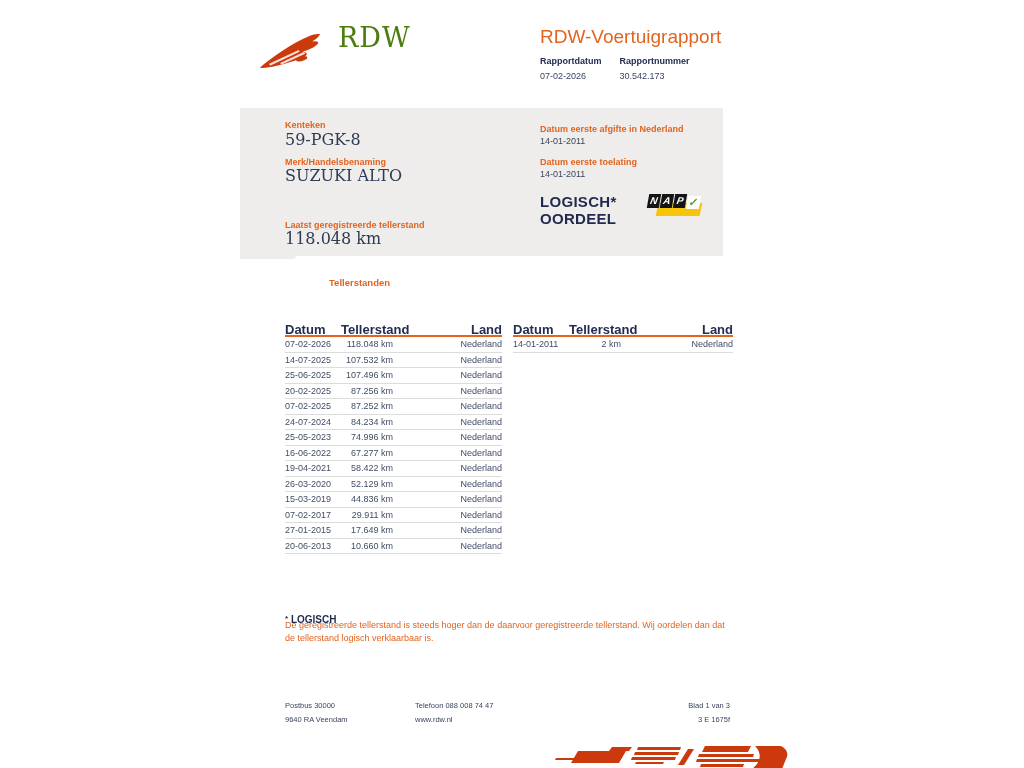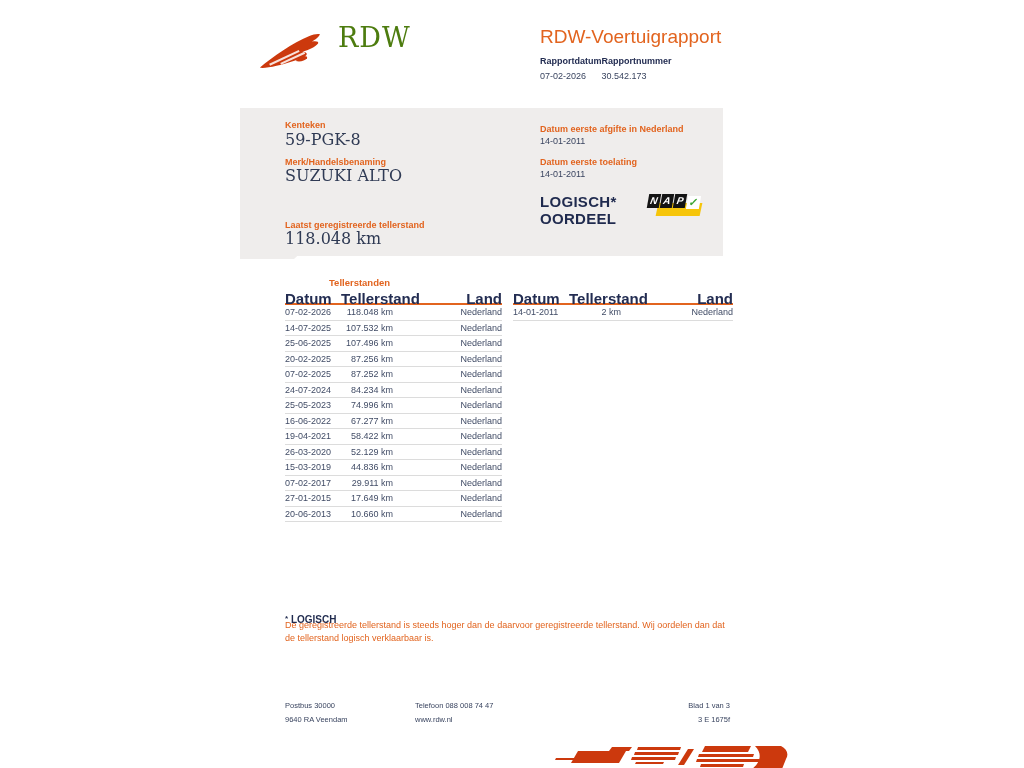--- a/index.html
+++ b/index.html
@@ -5,21 +5,21 @@
   html,body{margin:0;padding:0;background:#fff;}
   .page{position:relative;width:1024px;height:768px;background:#ffffff;overflow:hidden;
         font-family:"Liberation Sans",sans-serif;}
 
   
   .wing-logo{position:absolute;left:256px;top:26px;width:78px;height:48px;}
   .wordmark{position:absolute;left:338px;top:22px;font-family:"DejaVu Serif",serif;
             font-size:27px;letter-spacing:1px;color:#4d7c0f;}
   .doc-title{position:absolute;left:540px;top:26px;font-family:Liberation Sans, sans-serif;
              font-size:19px;color:#E2641F;}
-  .meta{position:absolute;left:540px;top:56px;display:flex;}
+  .meta{position:absolute;left:540px;top:56px;display:flex;gap:18px;}
   .meta .m-label{font-size:9px;font-weight:bold;color:#232D52;}
   .meta .m-value{font-size:9px;color:#3A4560;margin-top:5px;}
 
   
   .panel{position:absolute;left:240px;top:108px;width:483px;height:148px;background:#EFEDEC;}
   .panel-tab{position:absolute;left:240px;top:248px;width:66px;height:11px;background:#EFEDEC;
              clip-path:polygon(0 0,100% 0,calc(100% - 12px) 100%,0 100%);}
   .lbl{font-size:9px;font-weight:bold;color:#E2641F;}
   .big-val{font-family:"DejaVu Serif",serif;font-size:16px;color:#2F3A54;}
   .sm-val{font-size:9px;color:#3A4560;}
@@ -37,21 +37,21 @@
   .nap-check{position:absolute;left:39px;top:2px;width:13px;height:13px;background:#fff;
              color:#3FA535;font-weight:bold;font-size:11px;line-height:13px;text-align:center;
              transform:skewX(-10deg);}
 
   
   .tbl-heading{position:absolute;left:285px;top:277px;font-size:9.5px;font-weight:bold;color:#E2641F;margin-left:44px;}
   .mtable{position:absolute;top:290px;}
   #table-left{left:285px;width:217px;}
   #table-right{left:513px;width:220px;}
   .t-head{display:flex;height:13px;border-bottom:2px solid #E2641F;
-          font-size:15px;font-weight:bold;color:#232D52;}
+          font-size:13px;font-weight:bold;color:#232D52;margin-top:32px;}
   .t-row{display:flex;height:14.5px;line-height:14.5px;border-bottom:1px solid #DCDCDC;
          font-size:9px;color:#414C66;}
   .c0{width:56px;text-align:left;}
   .c1{width:52px;text-align:right;}
   .c2{flex:1;text-align:right;}
 
   
   .fn-title{position:absolute;left:285px;top:614px;font-size:10px;font-weight:bold;color:#1F2A4E;}
   .fn-star{font-size:8px;vertical-align:2px;}
   .fn-text{position:absolute;left:285px;top:619px;width:452px;font-size:9px;line-height:12.5px;

